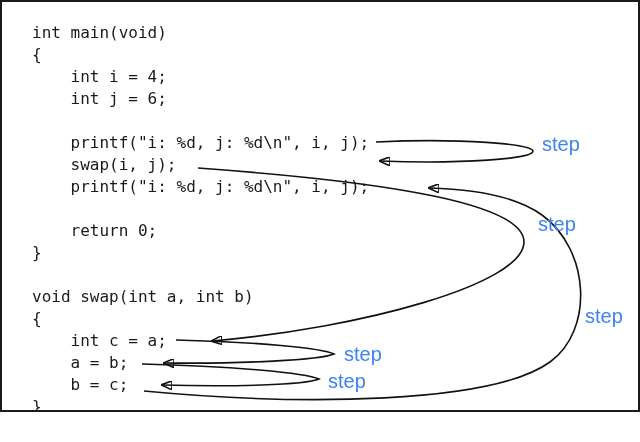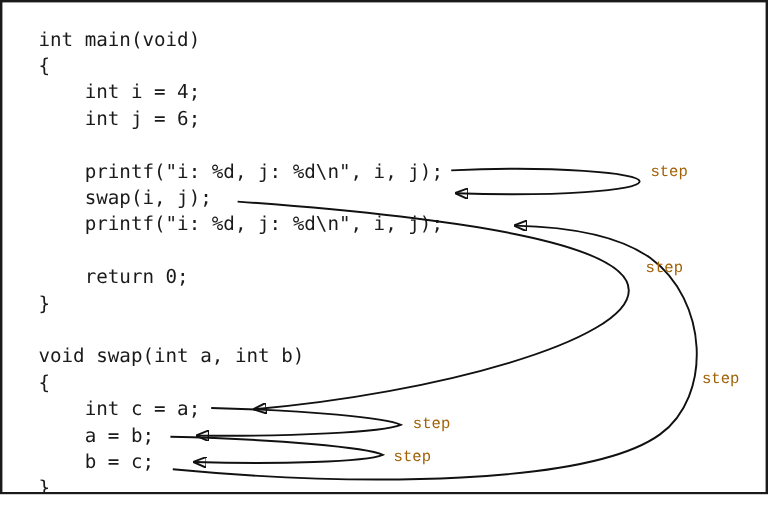--- a/index.html
+++ b/index.html
@@ -40,24 +40,24 @@
     height: 442px;
     pointer-events: none;
   }
   .arrows path {
     fill: none;
     stroke: #111111;
     stroke-width: 1.6;
   }
   .step-label {
     position: absolute;
-    font-family: Liberation Mono, monospace;
-    font-size: 13px;
+    font-family: Liberation Sans, sans-serif;
+    font-size: 20px;
     line-height: 18px;
-    color: #a16207;
+    color: #3b82f6;
     white-space: nowrap;
   }
 </style>
 </head>
 <body>
 
 <div class="frame">
 
   <pre class="code"><div class="code-line">int main(void)</div><div class="code-line">{</div><div class="code-line">    int i = 4;</div><div class="code-line">    int j = 6;</div><div class="code-line"> </div><div class="code-line">    printf("i: %d, j: %d\n", i, j);</div><div class="code-line">    swap(i, j);</div><div class="code-line">    printf("i: %d, j: %d\n", i, j);</div><div class="code-line"> </div><div class="code-line">    return 0;</div><div class="code-line">}</div><div class="code-line"> </div><div class="code-line">void swap(int a, int b)</div><div class="code-line">{</div><div class="code-line">    int c = a;</div><div class="code-line">    a = b;</div><div class="code-line">    b = c;</div><div class="code-line">}</div></pre>
 

